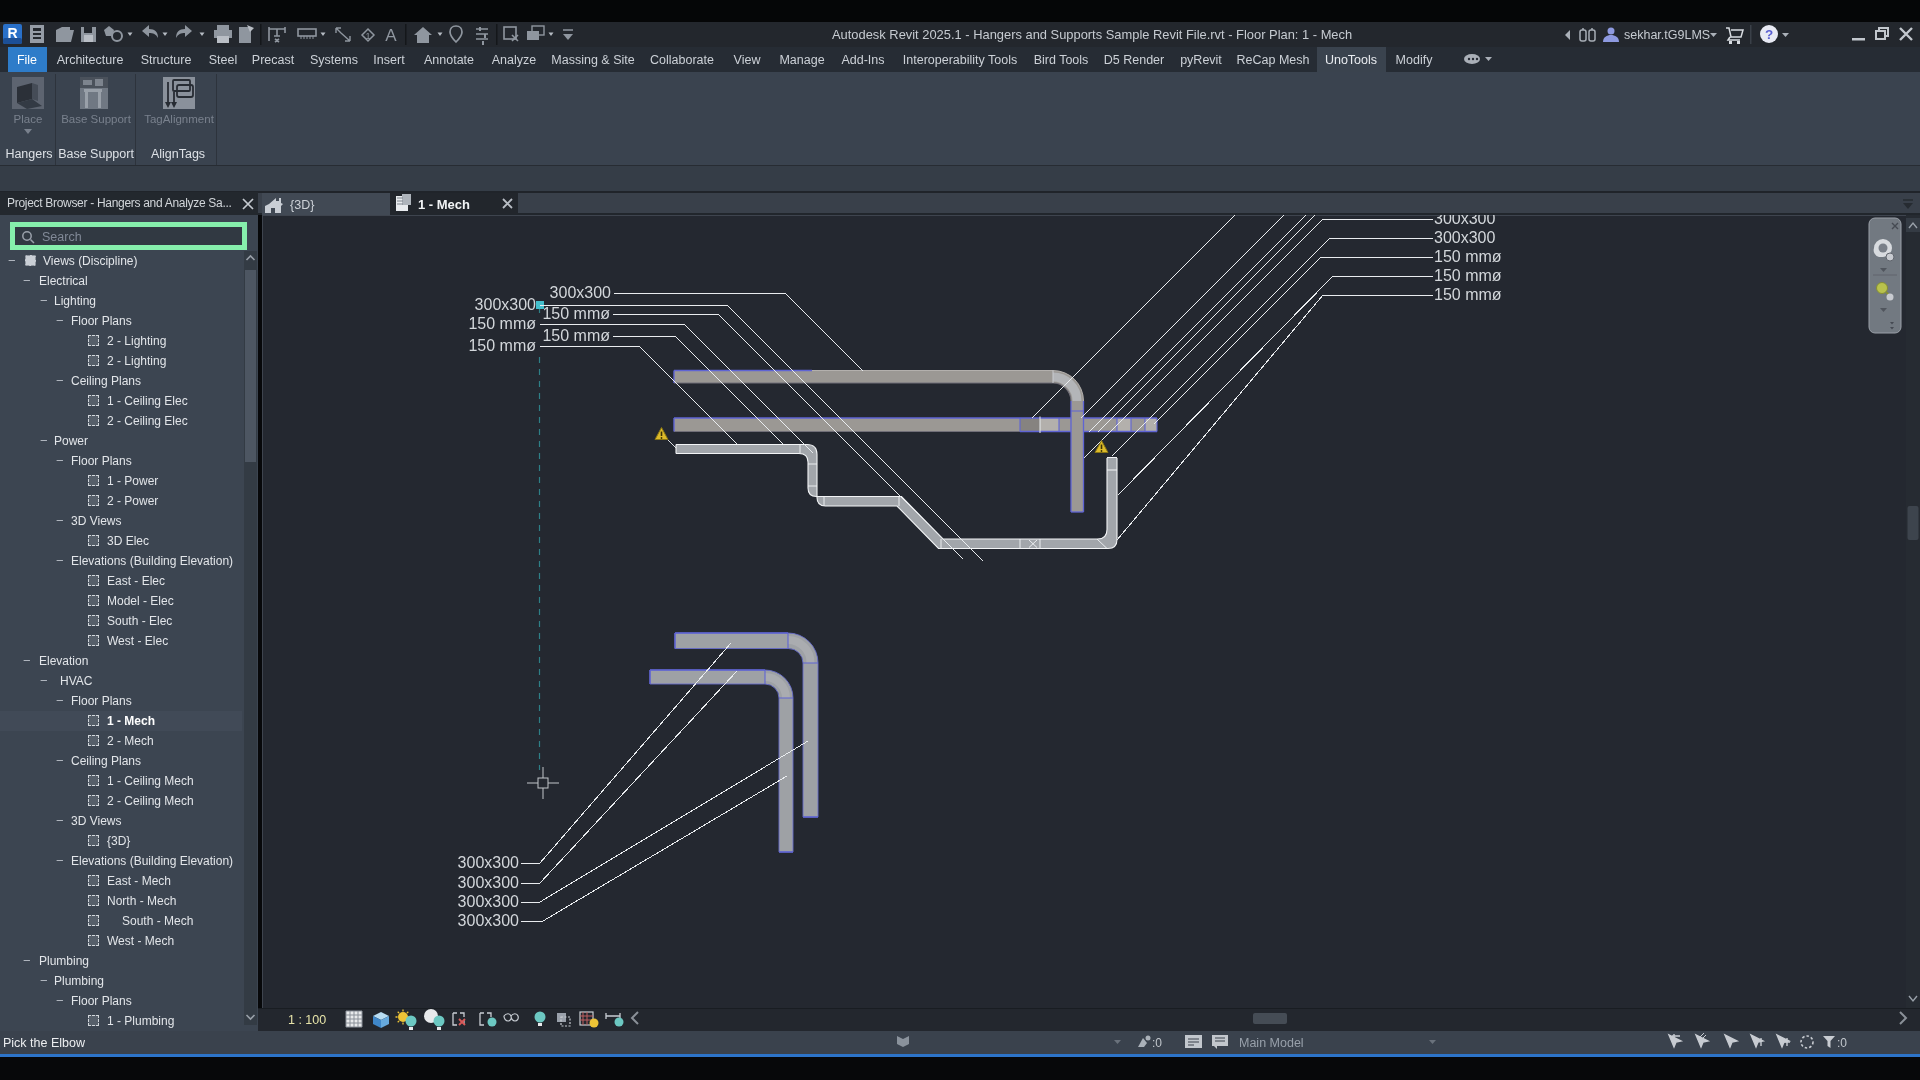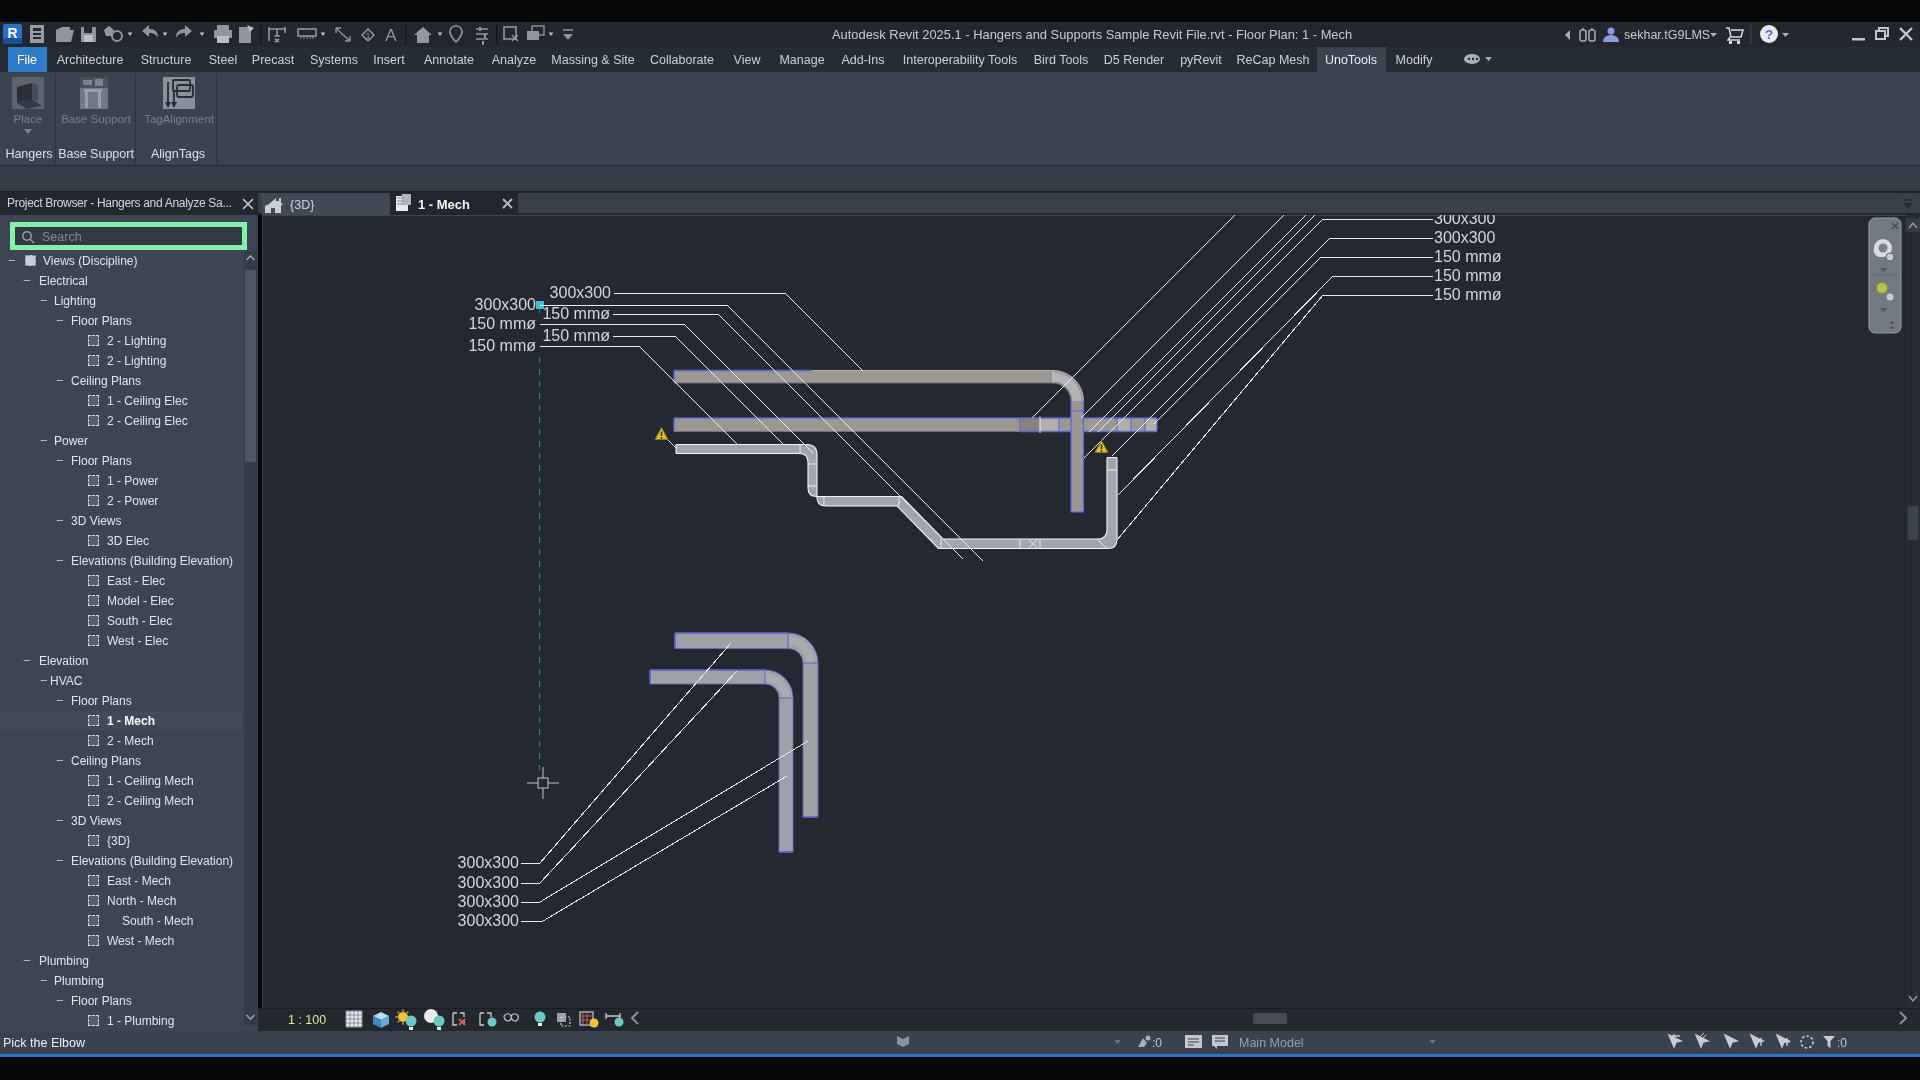--- a/index.html
+++ b/index.html
@@ -306,21 +306,21 @@
 <div class="trow" style="">
           <span class="ic"></span>
           <span class="tt" style="left:107px;">West - Elec</span>
         </div>
 <div class="trow" style="">
           <span class="mn" style="left:23px;">−</span>
           <span class="tt" style="left:39px;">Elevation</span>
         </div>
 <div class="trow" style="">
           <span class="mn" style="left:40px;">−</span>
-          <span class="tt" style="left:50px;">HVAC</span>
+          <span class="tt" style="left:60px;">HVAC</span>
         </div>
 <div class="trow" style="">
           <span class="mn" style="left:56px;">−</span>
           <span class="tt" style="left:71px;">Floor Plans</span>
         </div>
 <div class="trow" style="background:#414a57;width:242px;">
           <span class="ic"></span>
           <span class="tt" style="left:107px;font-weight:bold;color:#fff;">1 - Mech</span>
         </div>
 <div class="trow" style="">

